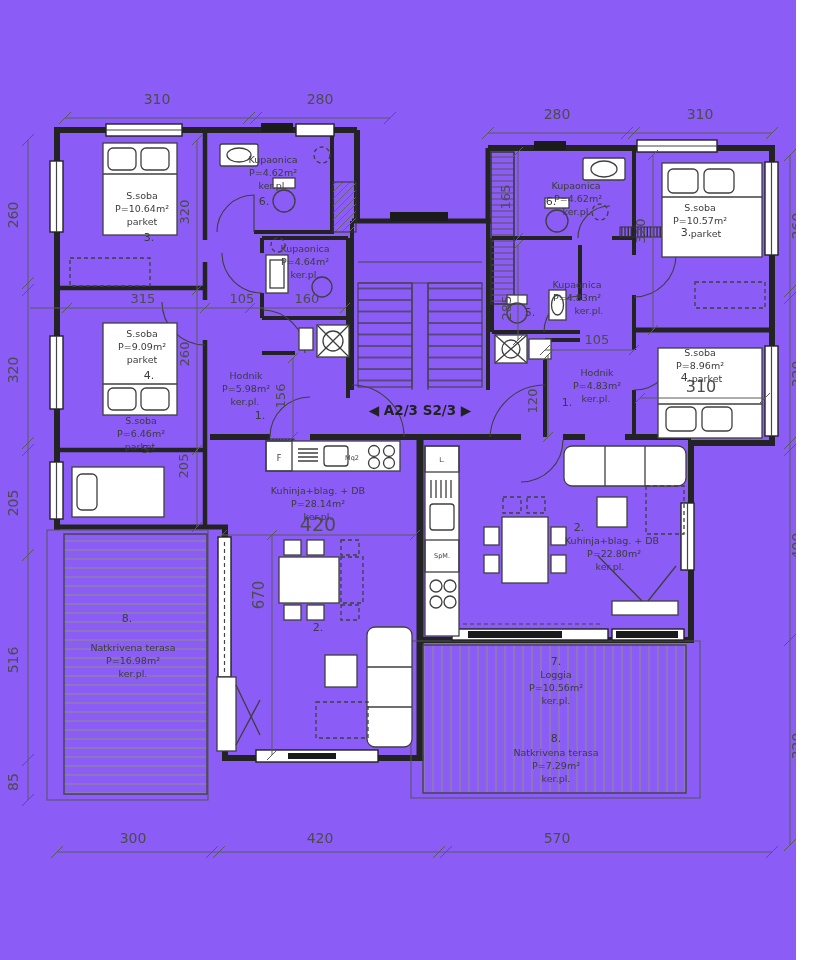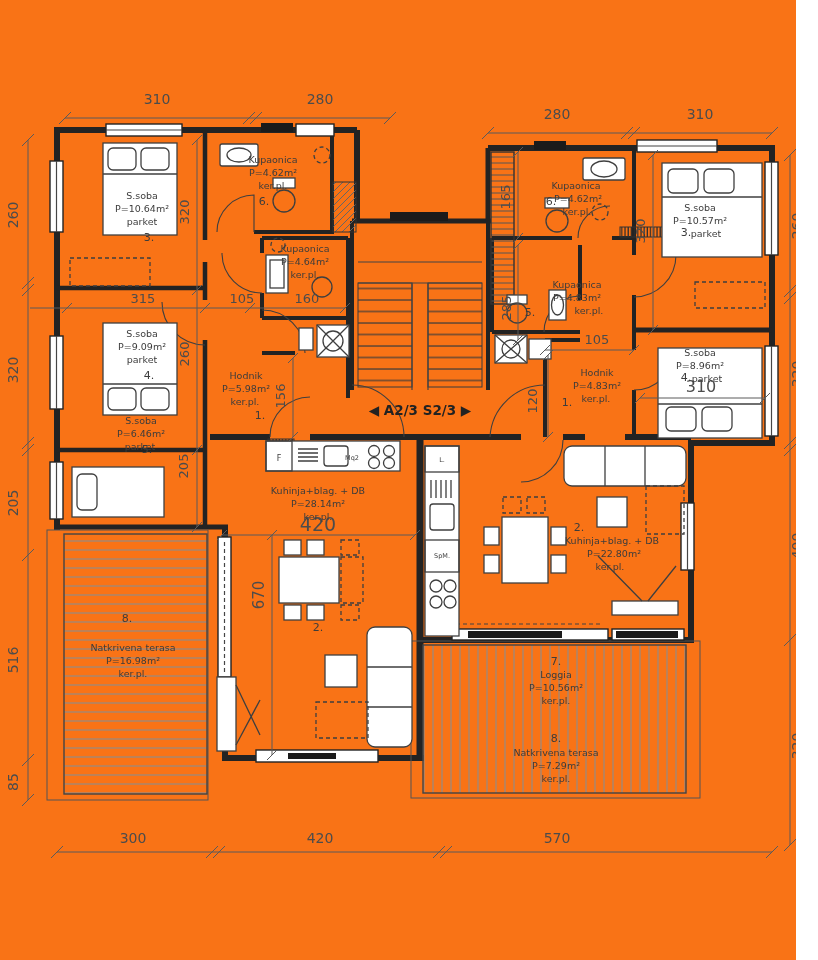--- a/index.html
+++ b/index.html
@@ -1,16 +1,16 @@
 <!DOCTYPE html>
 <html><head>
 <meta charset="utf-8">
 <style>
   html,body{margin:0;padding:0;background:#ffffff;}
-  .page{width:796px;height:960px;position:relative;background:#f97316;overflow:hidden;}
+  .page{width:796px;height:960px;position:relative;background:#8b5cf6;overflow:hidden;}
   svg{display:block;}
   text{font-family:"DejaVu Sans",sans-serif;fill:#3c3c3c;}
   .rm{font-size:9.5px;}
   .num{font-size:11px;}
   .dim{font-size:14px;fill:#4c4c4c;}
   .dims{font-size:13px;fill:#4c4c4c;}
   .dimL{font-size:19px;fill:#4c4c4c;}
   .dimM{font-size:16px;fill:#4c4c4c;}
   .tiny{font-size:6.5px;}
   .mark{font-size:13.5px;fill:#222;font-weight:bold;}

